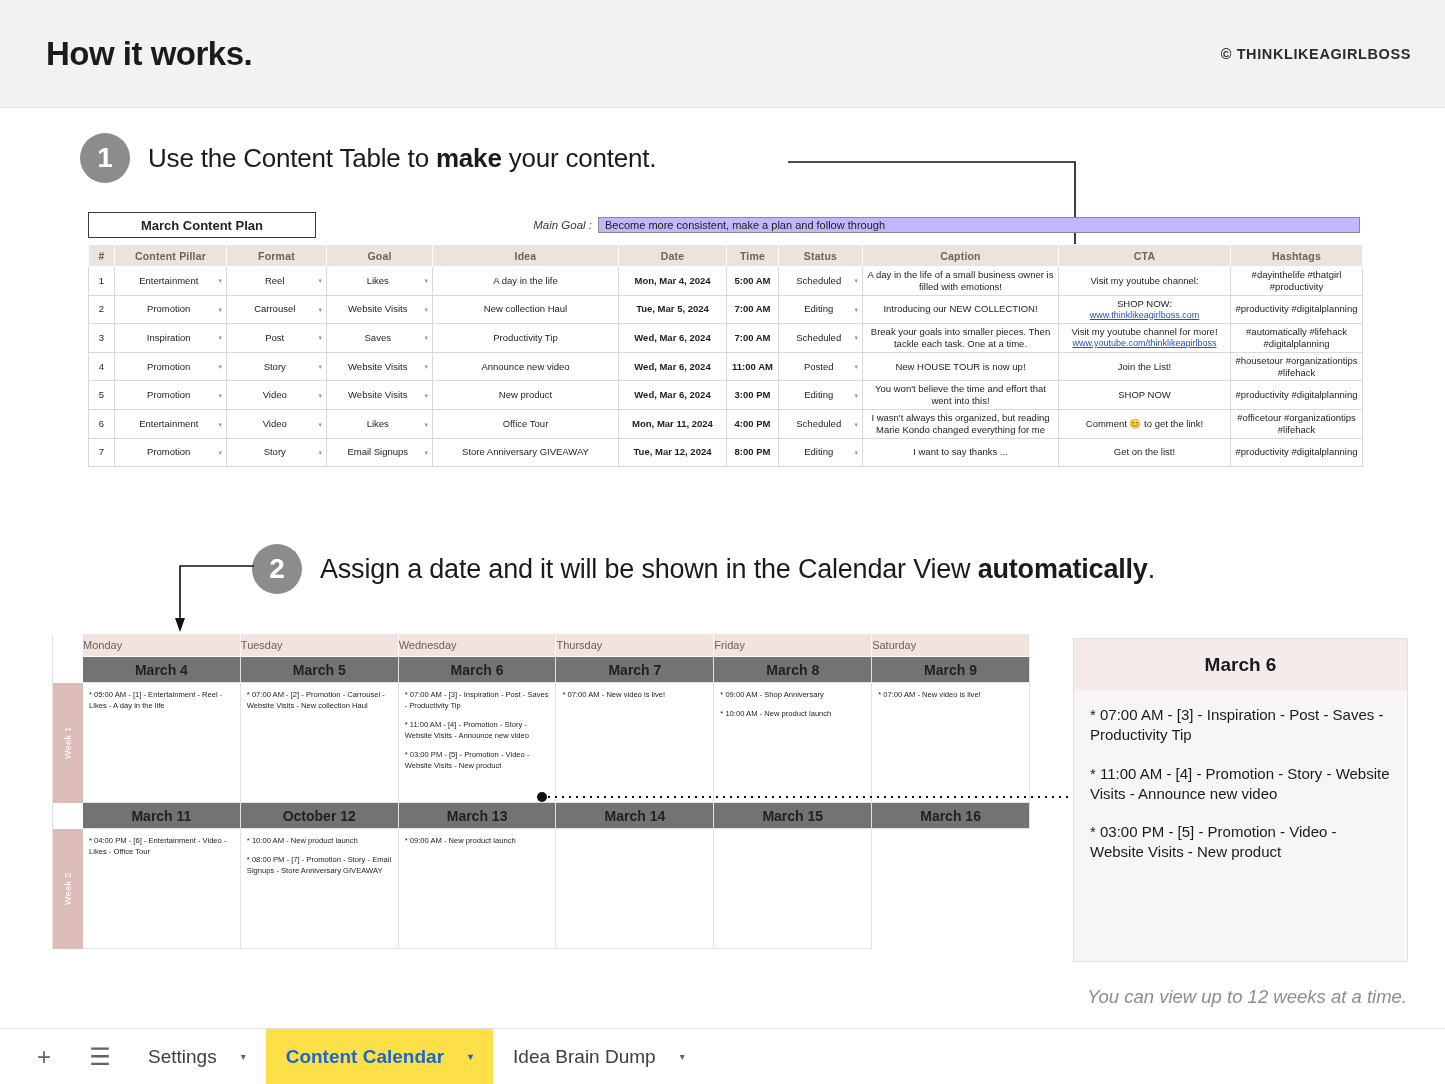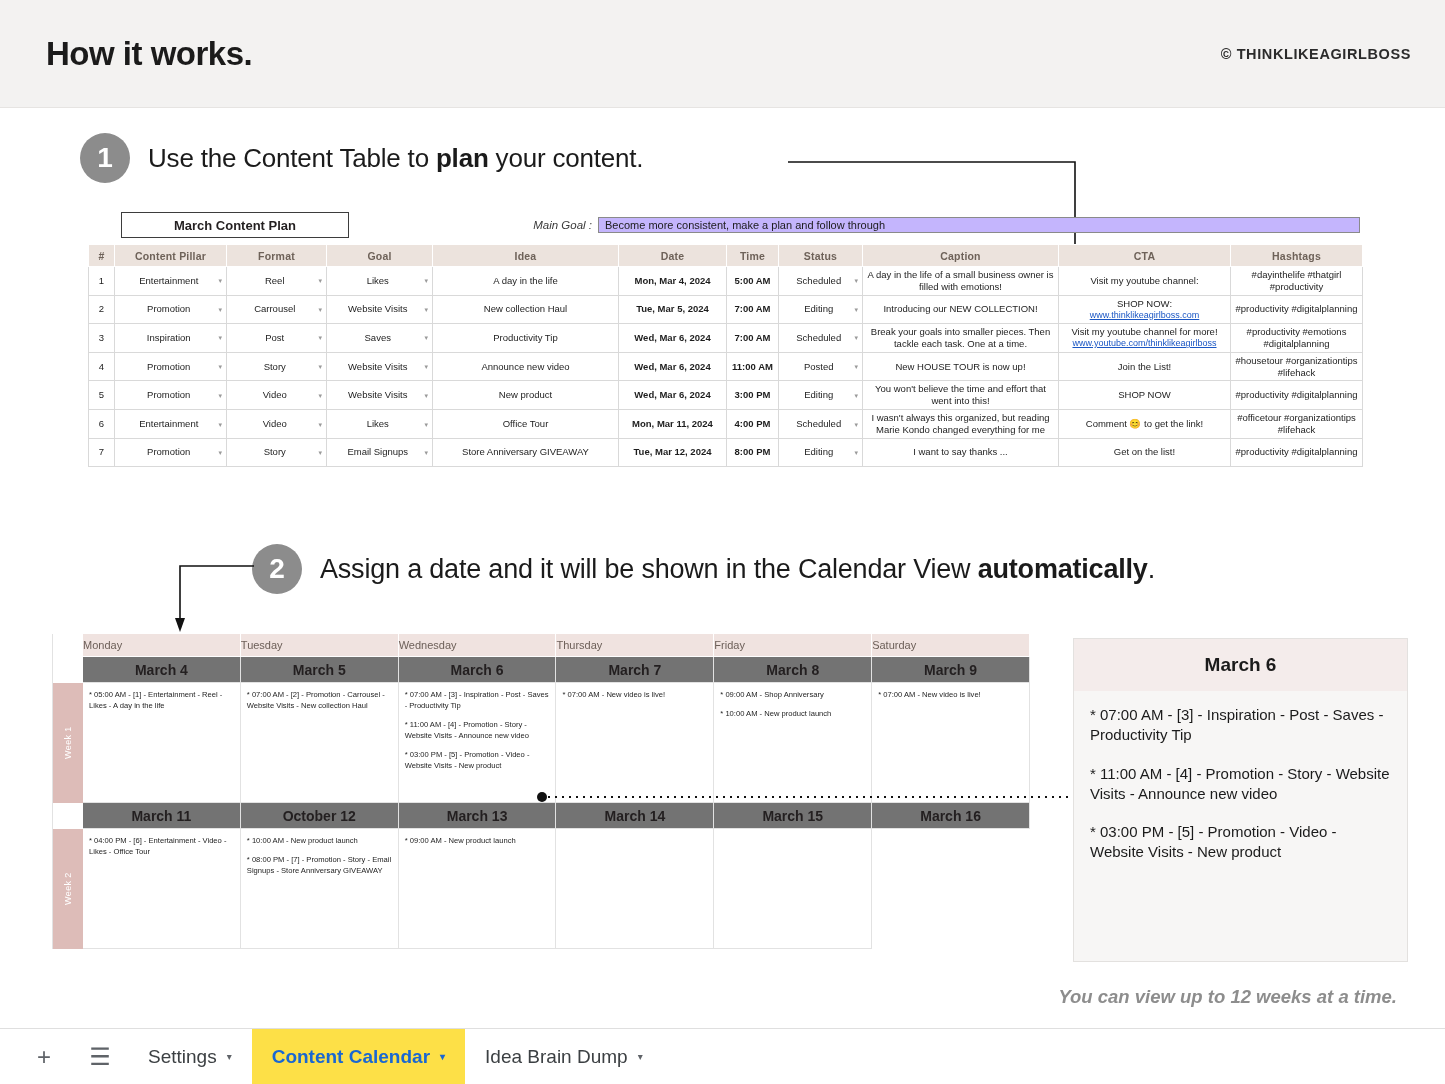--- a/index.html
+++ b/index.html
@@ -79,21 +79,20 @@
     height: 26px;
     margin-bottom: 6px;
   }
   .plan-title {
     width: 228px;
     border: 1px solid #3d3d3d;
     font-size: 13px;
     font-weight: bold;
     display: flex; align-items: center; justify-content: center;
     background: #ffffff;
-    margin-left: 33px;
   }
   .maingoal-wrap {
     flex: 1;
     display: flex;
     align-items: center;
     justify-content: flex-end;
     gap: 0;
   }
   .maingoal-label {
     font-size: 11.5px;
@@ -234,24 +233,24 @@
   .detail-body { padding: 14px 16px; }
   .detail-item {
     font-size: 15px;
     line-height: 1.35;
     margin-bottom: 18px;
     color: #1b1b1b;
   }
 
   .caption-note {
     position: absolute;
-    right: 48px; top: 986px;
+    right: 38px; top: 986px;
     font-size: 18.5px;
     font-style: italic;
-    font-weight: bold;
+    font-weight: normal;
     color: #8d8d8d;
   }
 
   
   .tabbar {
     position: absolute;
     left: 0; bottom: 0;
     width: 1445px; height: 56px;
     background: #ffffff;
     border-top: 1px solid #dfdfdf;
@@ -259,21 +258,21 @@
     align-items: stretch;
     padding-left: 16px;
   }
   .tb-icon {
     width: 56px;
     display: flex; align-items: center; justify-content: center;
     font-size: 24px;
     color: #5f6368;
   }
   .tb-tab {
-    display: flex; align-items: center; gap: 10px;
+    display: flex; align-items: center; gap: 24px;
     padding: 0 20px;
     font-size: 19px;
     color: #3c4043;
   }
   .tb-tab .tcaret { font-size: 10px; color: #5f6368; }
   .tb-tab.active {
     background: #fde047;
     color: #1967d2;
     font-weight: bold;
   }
@@ -283,21 +282,21 @@
 <body>
 
 <div class="header">
   <div class="header-title">How it works.</div>
   <div class="header-brand">© THINKLIKEAGIRLBOSS</div>
 </div>
 
 <div class="step-row" id="step1">
   <div class="step-badge">1</div>
   <div class="step-text">
-    <span>Use the Content Table to </span><b>plan</b><span> your content.</span>
+    <span>Use the Content Table to </span><b>make</b><span> your content.</span>
   </div>
 </div>
 
 <svg class="arrow-svg" style="left:780px; top:150px; width:320px; height:130px;">
   <path d="M8,12 L295,12 L295,108" fill="none" stroke="#111" stroke-width="1.6"></path>
   <path d="M295,122 L290,108 L300,108 Z" fill="#111"></path>
 </svg>
 
 <div class="sheet">
   <div class="sheet-top">
@@ -437,21 +436,21 @@
             <div class="cellsel">
               <span class="lbl">Scheduled</span>
               <span class="caret">▾</span>
             </div>
           </td>
         <td>Break your goals into smaller pieces. Then tackle each task. One at a time.</td>
         <td class="cta-two">
           <div>Visit my youtube channel for more!</div>
           <div class="lnk">www.youtube.com/thinklikeagirlboss</div>
         </td>
-        <td>#productivity #emotions #digitalplanning</td>
+        <td>#automatically #lifehack #digitalplanning</td>
       </tr>
 
       <tr>
         <td class="idx">4</td>
         <td>
             <div class="cellsel">
               <span class="lbl">Promotion</span>
               <span class="caret">▾</span>
             </div>
           </td>

